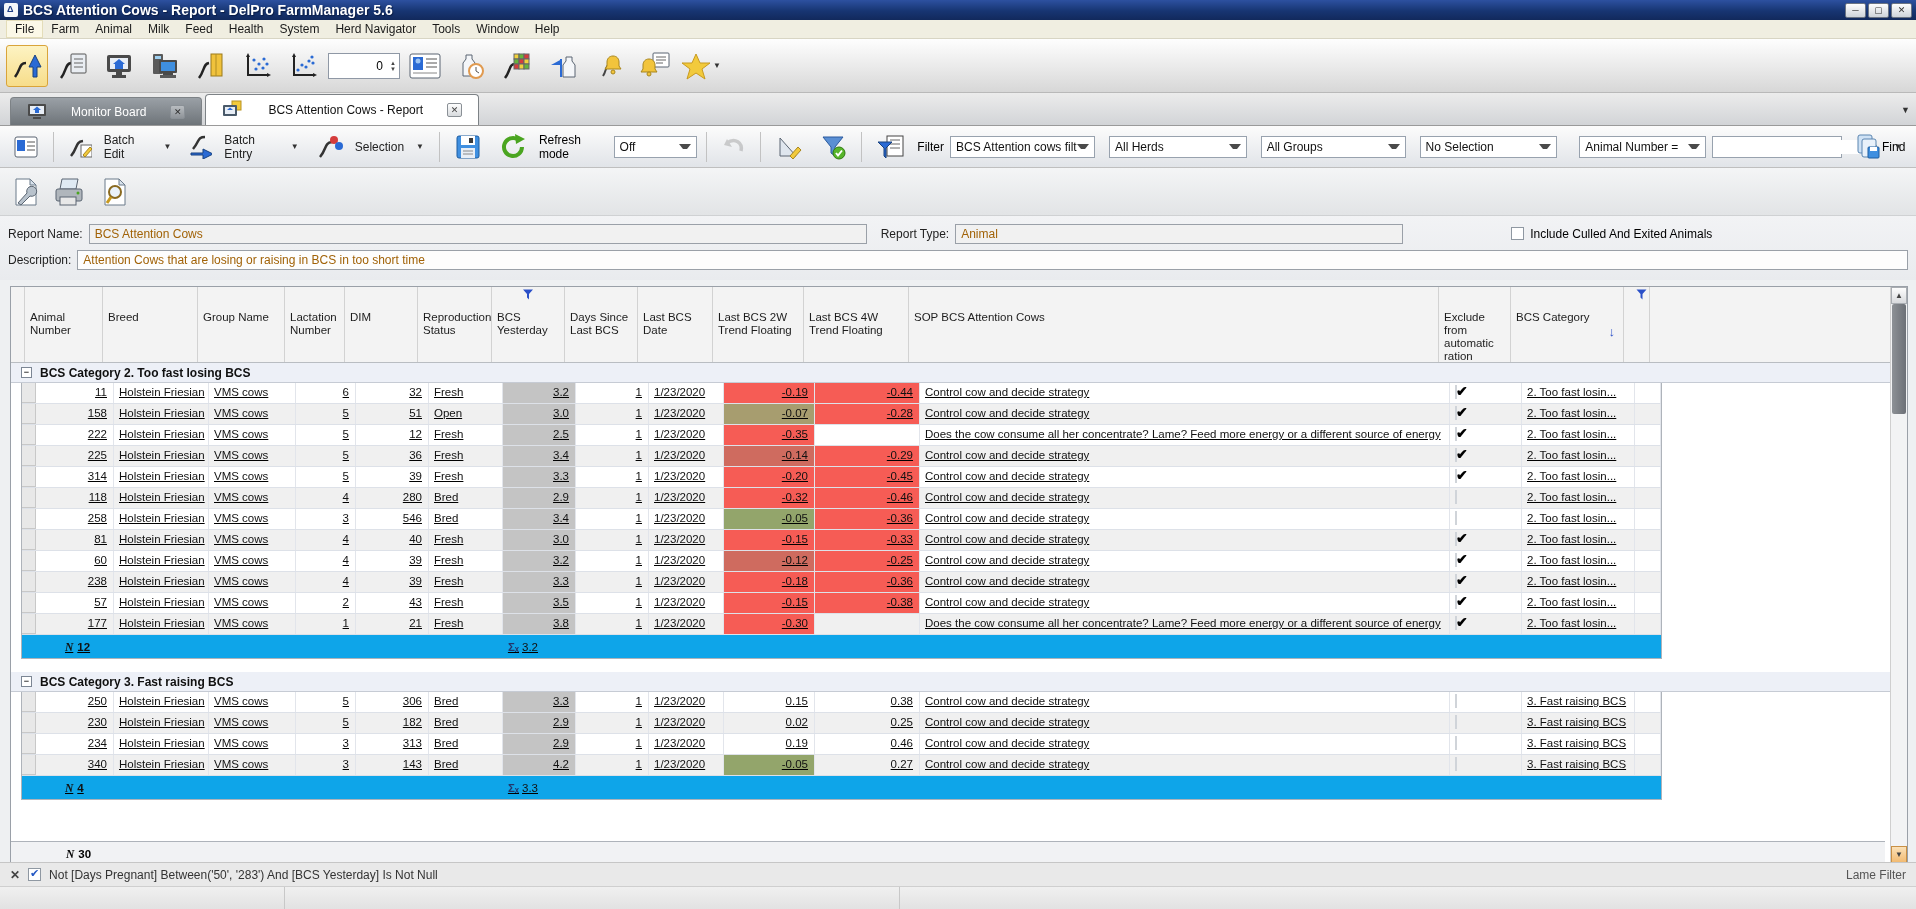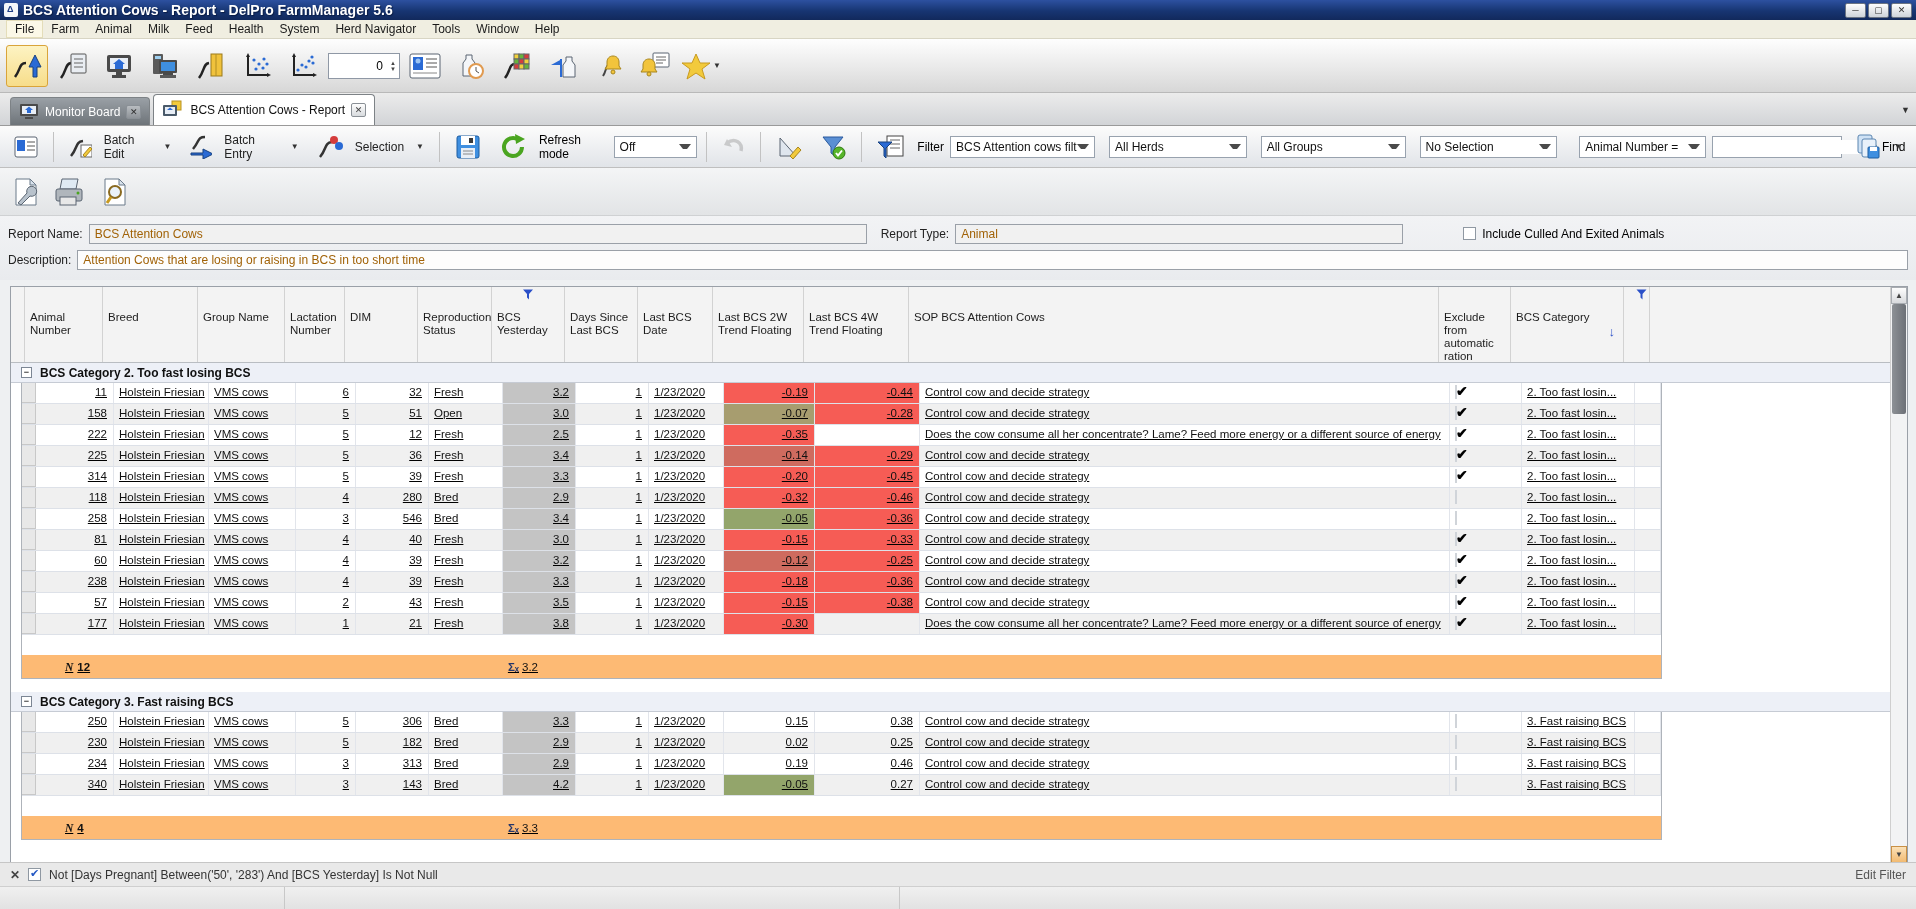--- a/index.html
+++ b/index.html
@@ -23,21 +23,21 @@
   .main-toolbar { height:54px; background:linear-gradient(180deg,#fefefe,#e9e9e9 55%,#d7d7d7); border-bottom:1px solid #b9b9b9; display:flex; align-items:center; padding:0 6px; gap:4px; flex:0 0 auto; }
   .tbtn { width:42px; height:42px; display:flex; align-items:center; justify-content:center; border:1px solid transparent; border-radius:3px; }
   .tbtn.active { background:linear-gradient(#fdf3c3,#f7dd8a); border:1px solid #d9a43a; }
   .spin-box { width:72px; height:26px; background:#fff; border:1px solid #8f98a5; display:flex; align-items:center; }
   .spin-box .val { flex:1; text-align:right; padding-right:4px; }
   .spin-arrows { width:12px; display:flex; flex-direction:column; align-items:center; font-size:6px; color:#444; line-height:6px; }
   .star-caret { font-size:8px; color:#333; margin-left:2px; }
 
   
   .tabbar { height:33px; background:linear-gradient(#ececec,#d2d4d7); display:flex; align-items:flex-end; padding-left:10px; border-bottom:1px solid #9a9a9a; flex:0 0 auto; position:relative; }
-  .tab { height:28px; display:flex; align-items:center; gap:6px; padding:0 8px; border:1px solid #7d8286; border-bottom:none; border-radius:4px 4px 0 0; margin-right:3px; }
+  .tab { height:28px; display:flex; align-items:center; gap:24px; padding:0 16px; border:1px solid #7d8286; border-bottom:none; border-radius:4px 4px 0 0; margin-right:3px; }
   .tab.inactive { background:linear-gradient(#9aa0a6,#6e7479); color:#fff; }
   .tab.active { background:#fff; color:#111; height:31px; }
   .tab-close { width:15px; height:14px; border:1px solid #8a9096; border-radius:2px; background:linear-gradient(#fefefe,#d8dbde); color:#444; font-size:9px; line-height:12px; text-align:center; }
   .tab.inactive .tab-close { background:linear-gradient(#b8bcc0,#8f9499); color:#2f2f2f; }
   .tablist-arrow { position:absolute; right:6px; top:12px; font-size:9px; color:#333; }
 
   
   .report-toolbar { height:42px; background:linear-gradient(#fcfcfc,#e1e4e8); border-bottom:1px solid #bfbfbf; display:flex; align-items:center; padding:0 8px; gap:6px; flex:0 0 auto; }
   .rt-btn { display:flex; align-items:center; gap:12px; padding:3px 6px; border-radius:3px; color:#222; }
   .rt-sep { width:1px; height:30px; background:#c2c2c2; margin:0 3px; }
@@ -78,21 +78,21 @@
   .expander { width:11px; height:11px; border:1px solid #7c8694; background:#fff; font-size:9px; line-height:9px; text-align:center; color:#333; margin-right:8px; }
   .group-block { border:1px solid #aeb3ba; border-top:none; width:1641px; margin-left:10px; background:#fff;text-decoration:underline; }
   .grow { display:flex; height:21px; border-bottom:1px solid #dde1e8; background:#fff; }
   .grow.alt { background:#f0f0f0; }
   .gcell { border-right:1px solid #e2e5eb; padding:3px 6px 0 5px; font-size:11.5px; color:#111; white-space:nowrap; overflow:hidden; height:100%; }
   .gcell.num { text-align:right; }
   .gcell.c-sel { background:#e8e8e8; border-right:1px solid #c8c8c8; border-bottom:1px solid #c8c8c8; }
   .gcell.c-bcs { background:#c4c4c4; }
   .rowchk { width:13px; height:13px; background:#fff; border:1px solid #d0d4d9; margin:1px auto 0; position:relative; }
   .rowchk.on::after { content:"✔"; position:absolute; left:0px; top:-3px; font-size:14px; font-weight:bold; color:#000; }
-  .summary-row { display:flex; height:23px; align-items:center; background:#fdba74; font-size:11.5px; color:#111;margin-top:20px; }
+  .summary-row { display:flex; height:23px; align-items:center; background:#0ea5e9; font-size:11.5px; color:#111; }
   .sum-n { width:447px; padding-left:43px; font-weight:bold; }
   .sum-n i { font-family:"Liberation Serif",serif; margin-right:4px; }
   .sum-avg { width:73px; text-align:right; padding-right:4px; }
   .sig { color:#24366b; font-weight:bold; margin-right:3px; }
   .group-gap { height:13px; }
   .grand-total { display:flex; align-items:center; height:24px; border-top:1px solid #aeb3ba; background:#f1f2f4; font-weight:bold; font-size:11.5px; margin-top:28px; width:1874px; padding-left:55px; }
   .grand-total i { font-family:"Liberation Serif",serif; margin-right:4px; }
 
   
   .vscroll { position:absolute; right:0; top:0; bottom:0; width:17px; background:#f2f3f4; border-left:1px solid #cfcfcf; }
@@ -462,21 +462,21 @@
   <div class="info-area">
     <div class="info-row">
       <span class="info-label">Report Name:</span>
       <span class="info-input" style="width:778px">
           <span>BCS Attention Cows</span>
         </span>
       <span class="info-label" style="margin-left:14px">Report Type:</span>
       <span class="info-input" style="width:448px">
           <span>Animal</span>
         </span>
-      <span style="margin-left:60px; display:flex; gap:6px;">
+      <span style="margin-left:108px; display:flex; gap:6px;">
         <span class="chk"></span>
         <span>Include Culled And Exited Animals</span>
       </span>
     </div>
     <div class="info-row">
       <span class="info-label">Description:</span>
       <span class="info-input" style="flex:1; background:#fdfdfd">
           <span>Attention Cows that are losing or raising in BCS in too short time</span>
         </span>
     </div>
@@ -832,20 +832,20 @@
         <div class="sc-thumb"></div>
         <div class="sc-btn bottom">▼</div>
       </div>
     </div>
   </div>
 
   <div class="filter-bar">
     <span class="fb-close">✕</span>
     <span class="chk checked"></span>
     <span>Not [Days Pregnant] Between('50', '283') And [BCS Yesterday] Is Not Null</span>
-    <span class="fb-edit">Edit Filter</span>
+    <span class="fb-edit">Lame Filter</span>
   </div>
   <div class="statusbar">
     <span class="sb-seg" style="width:285px"></span>
     <span class="sb-seg" style="width:615px"></span>
     <span class="sb-seg" style="flex:1; border-right:none"></span>
   </div>
 </div>
 
 </body></html>

